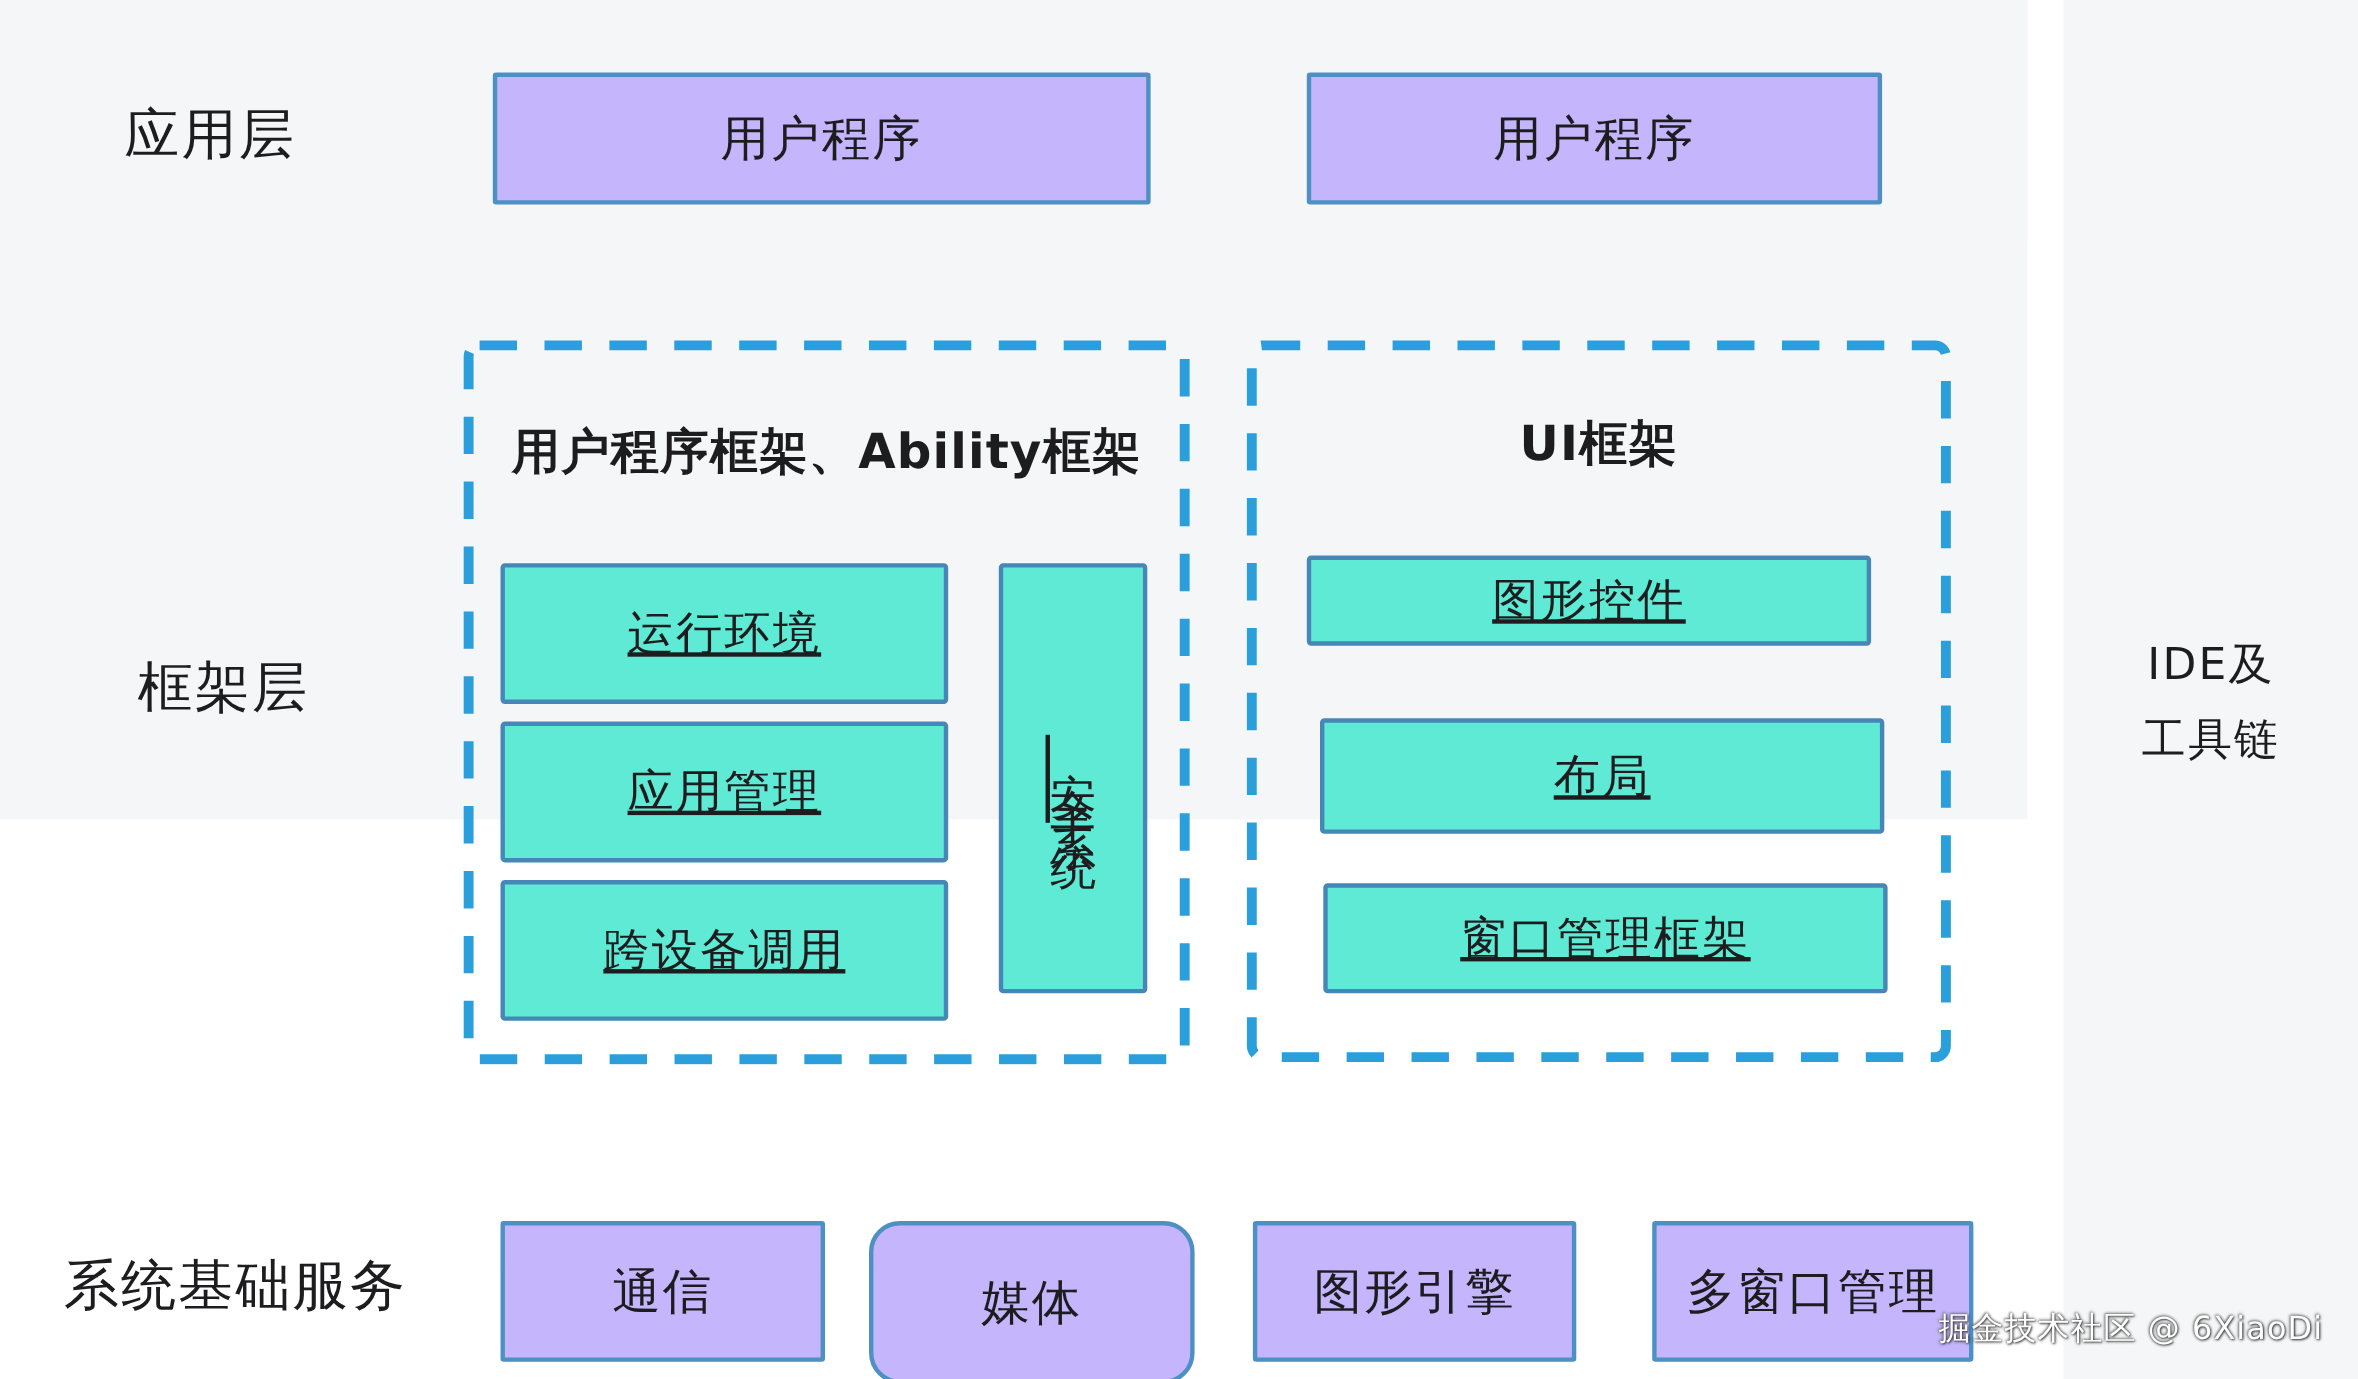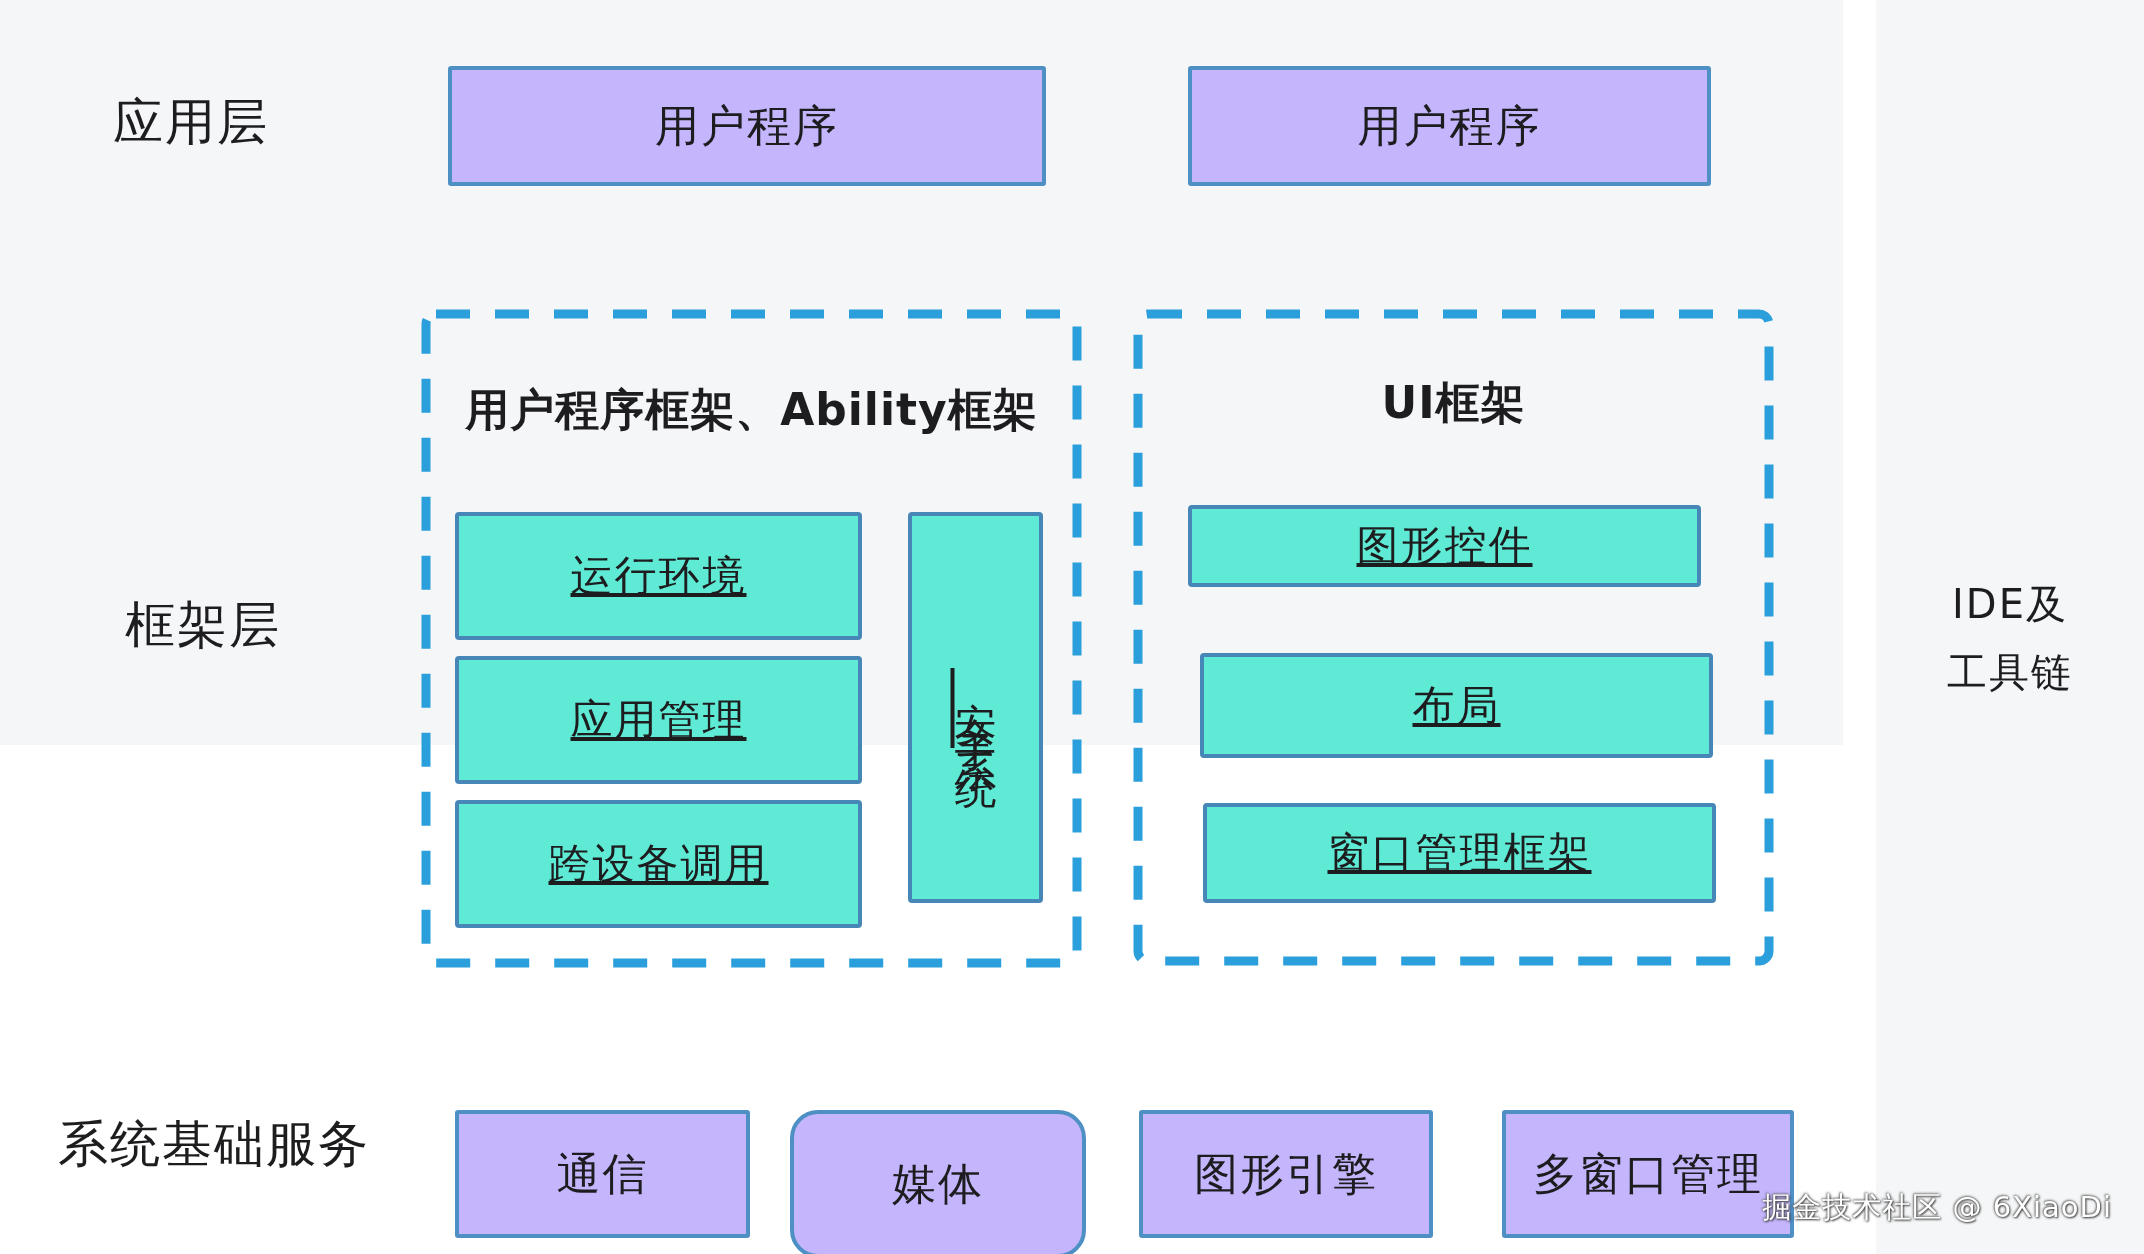--- a/index.html
+++ b/index.html
@@ -28,21 +28,21 @@
   .layer-label {
     position: absolute;
     display: flex;
     align-items: center;
     font-size: 50px;
     letter-spacing: 2px;
     white-space: nowrap;
   }
   .label-app   { left: 113px; top: 63px;   height: 118px; }
   .label-frame { left: 125px; top: 566px;  height: 118px; }
-  .label-base  { left: 58px;  top: 1080px; height: 128px; }
+  .label-base  { left: 58px;  top: 1104px; height: 128px; }
 
   .box {
     position: absolute;
     display: flex;
     align-items: center;
     justify-content: center;
     box-sizing: border-box;
     border: 4px solid #4e90c4;
     border-radius: 3px;
     font-size: 44px;

